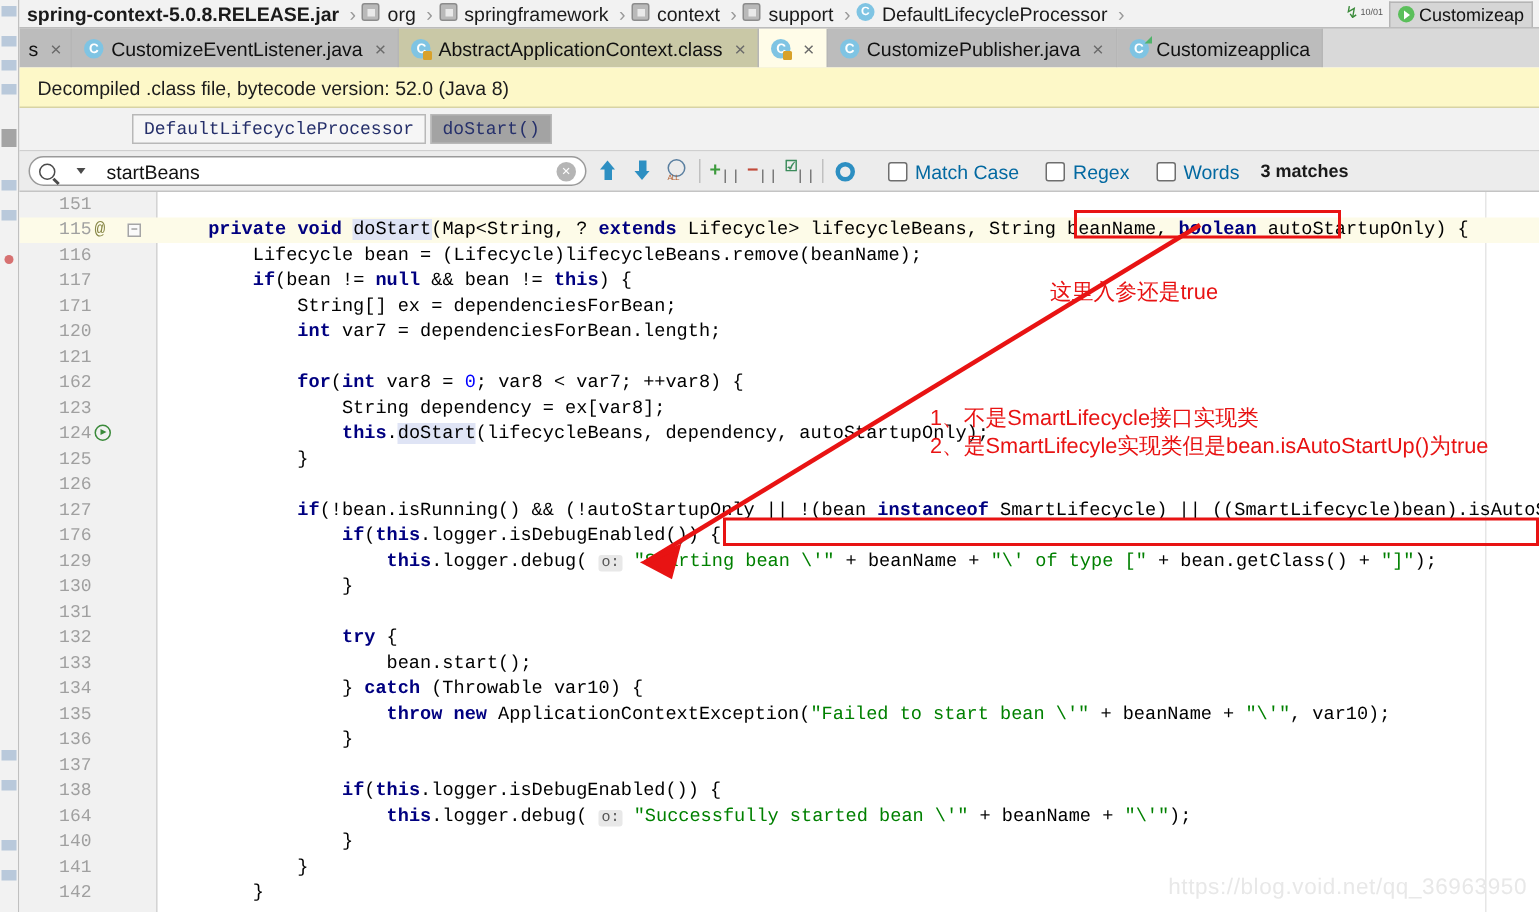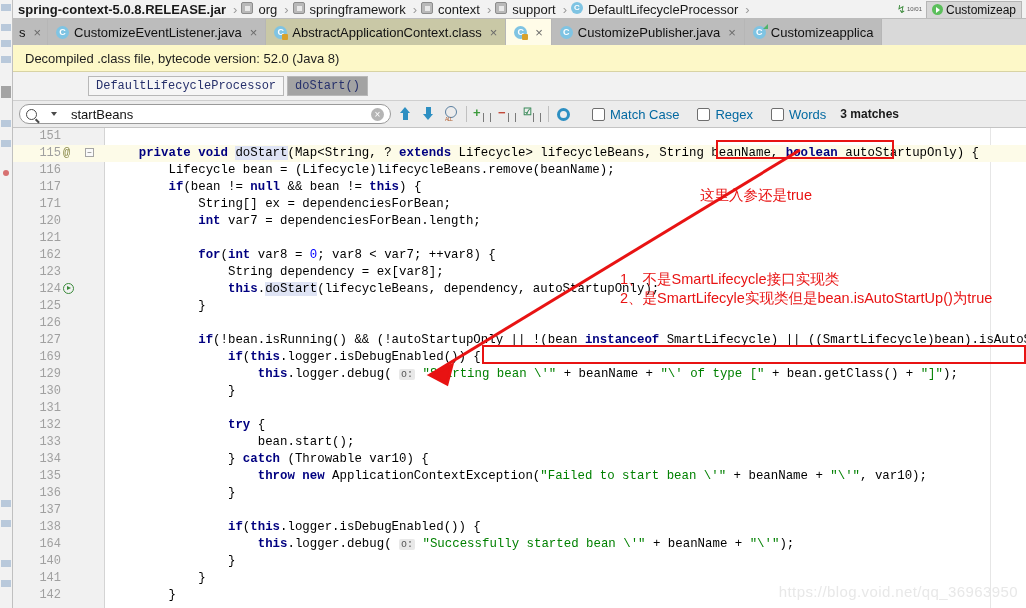--- a/index.html
+++ b/index.html
@@ -442,21 +442,21 @@
         <div class="row"><span class="ln">117</span><span class="marks"></span><span class="code">        <span class="kw">if</span>(bean != <span class="kw">null</span> &amp;&amp; bean != <span class="kw">this</span>) {</span></div>
         <div class="row"><span class="ln">171</span><span class="marks"></span><span class="code">            String[] ex = dependenciesForBean;</span></div>
         <div class="row"><span class="ln">120</span><span class="marks"></span><span class="code">            <span class="kw">int</span> var7 = dependenciesForBean.length;</span></div>
         <div class="row"><span class="ln">121</span><span class="marks"></span><span class="code"></span></div>
         <div class="row"><span class="ln">162</span><span class="marks"></span><span class="code">            <span class="kw">for</span>(<span class="kw">int</span> var8 = <span class="num">0</span>; var8 &lt; var7; ++var8) {</span></div>
         <div class="row"><span class="ln">123</span><span class="marks"></span><span class="code">                String dependency = ex[var8];</span></div>
         <div class="row"><span class="ln">124</span><span class="marks"><span class="runmark"></span></span><span class="code">                <span class="kw">this</span>.<span class="hlt">doStart</span>(lifecycleBeans, dependency, autoStartupOnly);</span></div>
         <div class="row"><span class="ln">125</span><span class="marks"></span><span class="code">            }</span></div>
         <div class="row"><span class="ln">126</span><span class="marks"></span><span class="code"></span></div>
         <div class="row"><span class="ln">127</span><span class="marks"></span><span class="code">            <span class="kw">if</span>(!bean.isRunning() &amp;&amp; (!autoStartupOnly || !(bean <span class="kw">instanceof</span> SmartLifecycle) || ((SmartLifecycle)bean).isAutoStartup())) {</span></div>
-        <div class="row"><span class="ln">169</span><span class="marks"></span><span class="code">                <span class="kw">if</span>(<span class="kw">this</span>.logger.isDebugEnabled()) {</span></div>
+        <div class="row"><span class="ln">176</span><span class="marks"></span><span class="code">                <span class="kw">if</span>(<span class="kw">this</span>.logger.isDebugEnabled()) {</span></div>
         <div class="row"><span class="ln">129</span><span class="marks"></span><span class="code">                    <span class="kw">this</span>.logger.debug( <span class="pbadge">o:</span> <span class="str">"Starting bean \'"</span> + beanName + <span class="str">"\' of type ["</span> + bean.getClass() + <span class="str">"]"</span>);</span></div>
         <div class="row"><span class="ln">130</span><span class="marks"></span><span class="code">                }</span></div>
         <div class="row"><span class="ln">131</span><span class="marks"></span><span class="code"></span></div>
         <div class="row"><span class="ln">132</span><span class="marks"></span><span class="code">                <span class="kw">try</span> {</span></div>
         <div class="row"><span class="ln">133</span><span class="marks"></span><span class="code">                    bean.start();</span></div>
         <div class="row"><span class="ln">134</span><span class="marks"></span><span class="code">                } <span class="kw">catch</span> (Throwable var10) {</span></div>
         <div class="row"><span class="ln">135</span><span class="marks"></span><span class="code">                    <span class="kw">throw new</span> ApplicationContextException(<span class="str">"Failed to start bean \'"</span> + beanName + <span class="str">"\'"</span>, var10);</span></div>
         <div class="row"><span class="ln">136</span><span class="marks"></span><span class="code">                }</span></div>
         <div class="row"><span class="ln">137</span><span class="marks"></span><span class="code"></span></div>
         <div class="row"><span class="ln">138</span><span class="marks"></span><span class="code">                <span class="kw">if</span>(<span class="kw">this</span>.logger.isDebugEnabled()) {</span></div>

